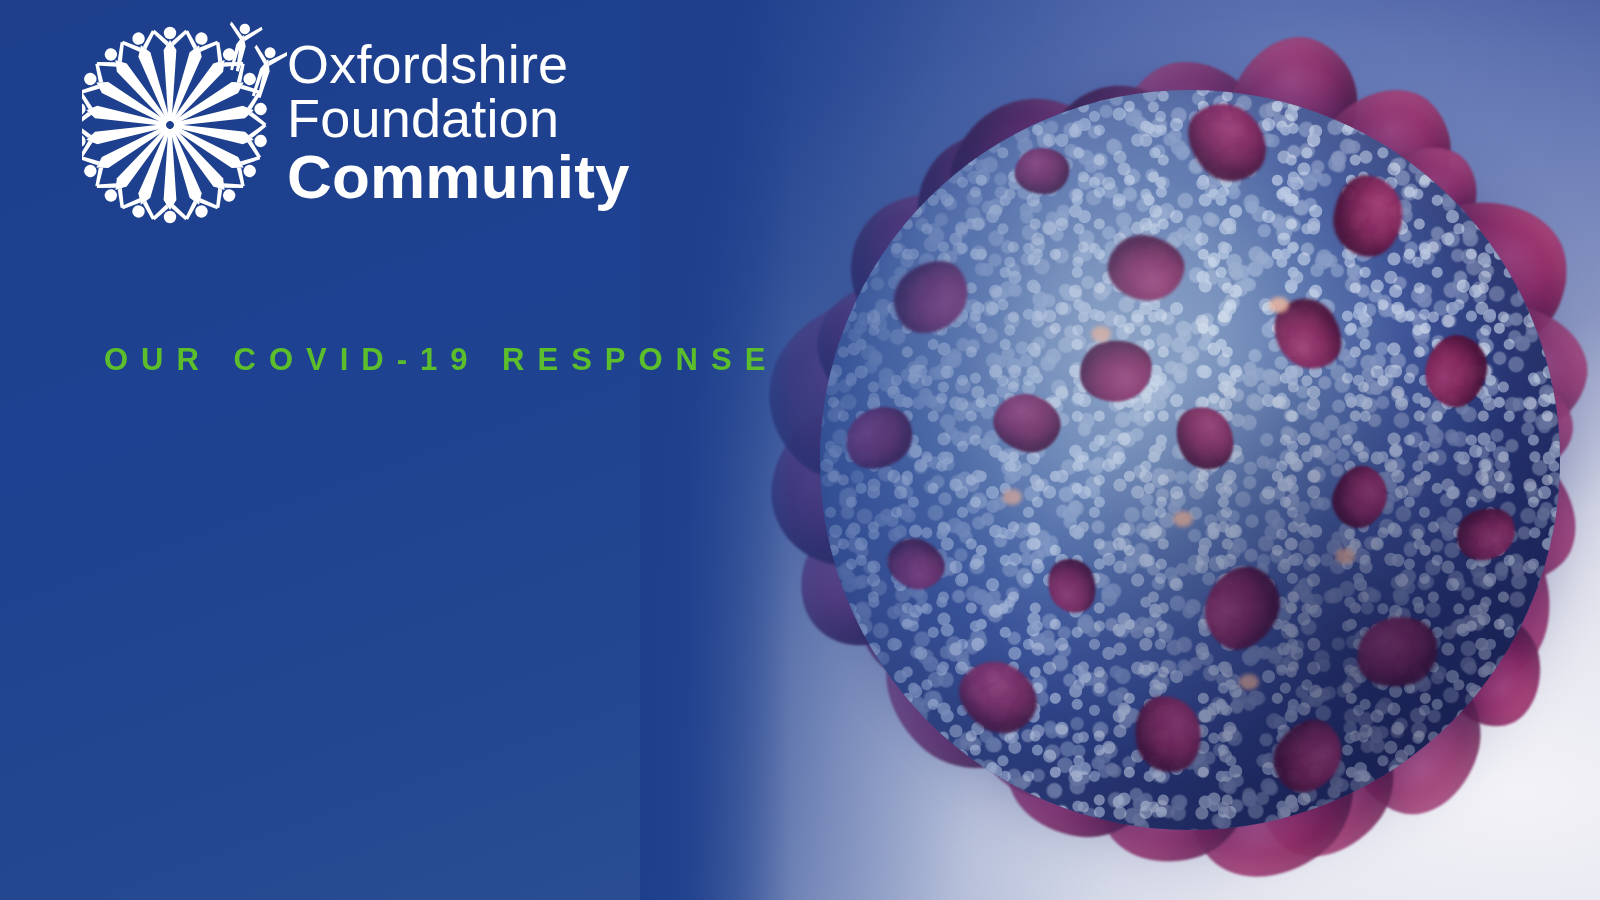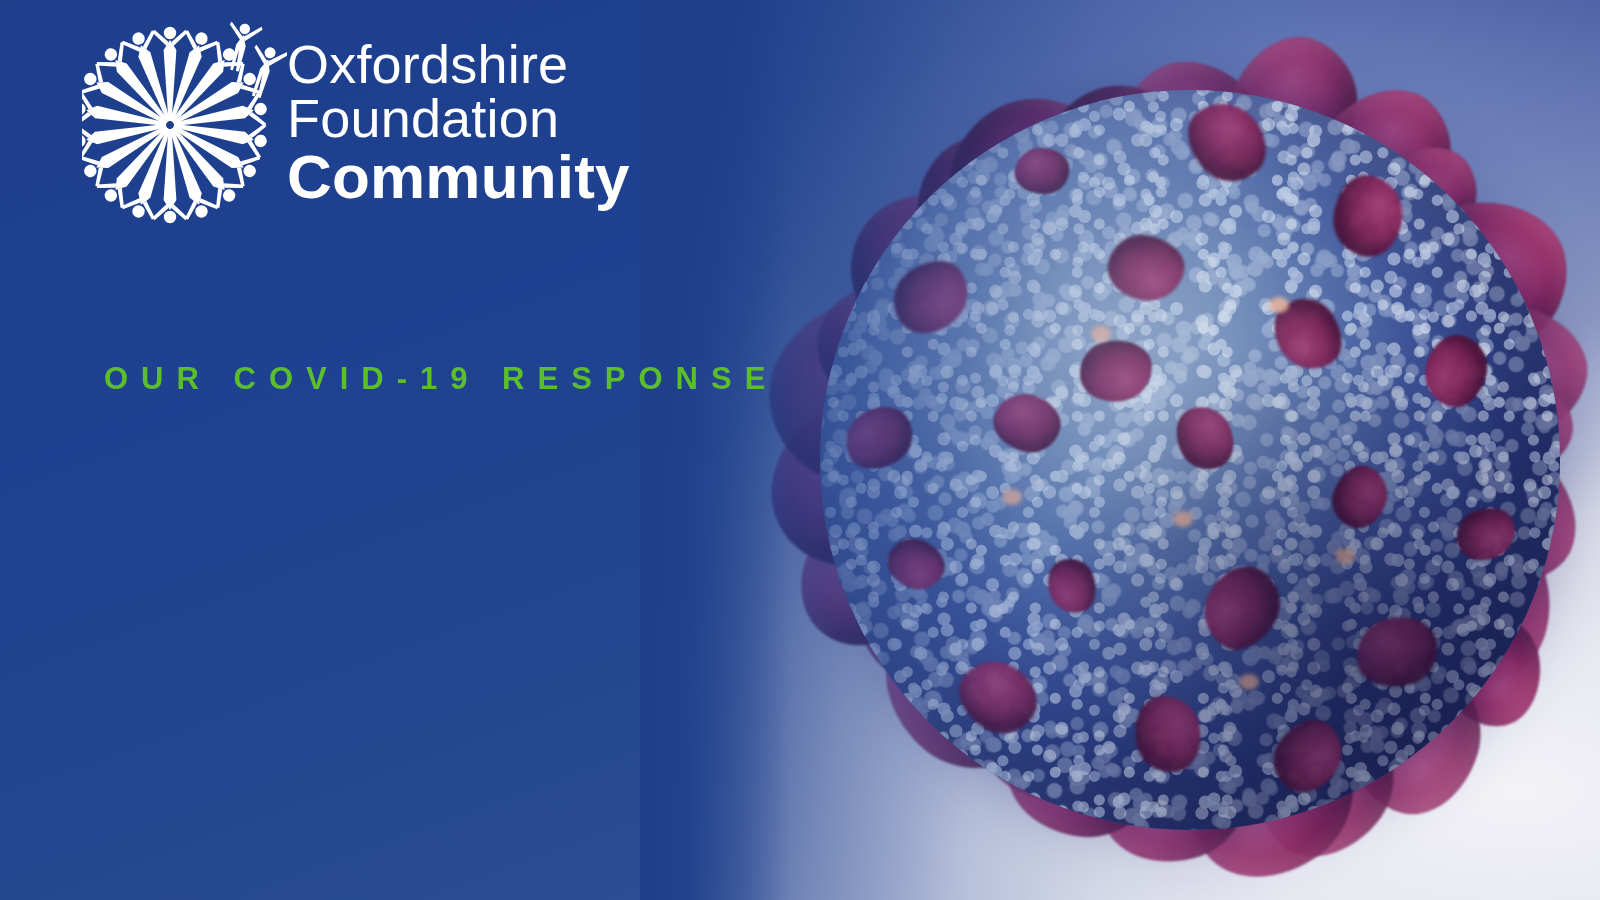--- a/index.html
+++ b/index.html
@@ -148,21 +148,21 @@
 
   .logo{position:absolute;left:82px;top:8px;width:600px;height:225px;display:flex;align-items:center;}
   .logo-mark{width:205px;height:215px;flex:0 0 auto;}
   .wordmark{display:flex;flex-direction:column;justify-content:center;padding-top:4px;}
   .wm-line{color:#ffffff;line-height:.96;letter-spacing:.2px;}
   .wm-1{font-size:54px;font-weight:300;}
   .wm-2{font-size:62px;font-weight:700;margin-top:2px;}
   .wm-3{font-size:54px;font-weight:300;margin-top:2px;}
 
   .eyebrow{
-    position:absolute;left:104px;top:361px;
+    position:absolute;left:104px;top:342px;
     font-size:31px;font-weight:700;
     letter-spacing:13px;
     color:#5cbe2b;
     white-space:nowrap;
   }
 
   .headline{
     position:absolute;left:96px;top:436px;
     font-size:136px;font-weight:700;
     line-height:.94;

